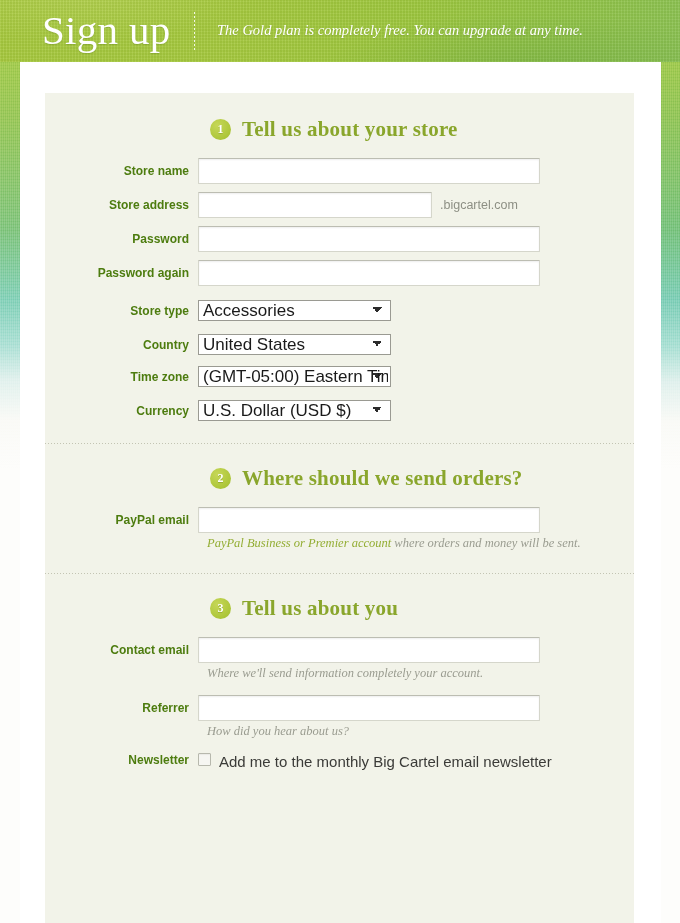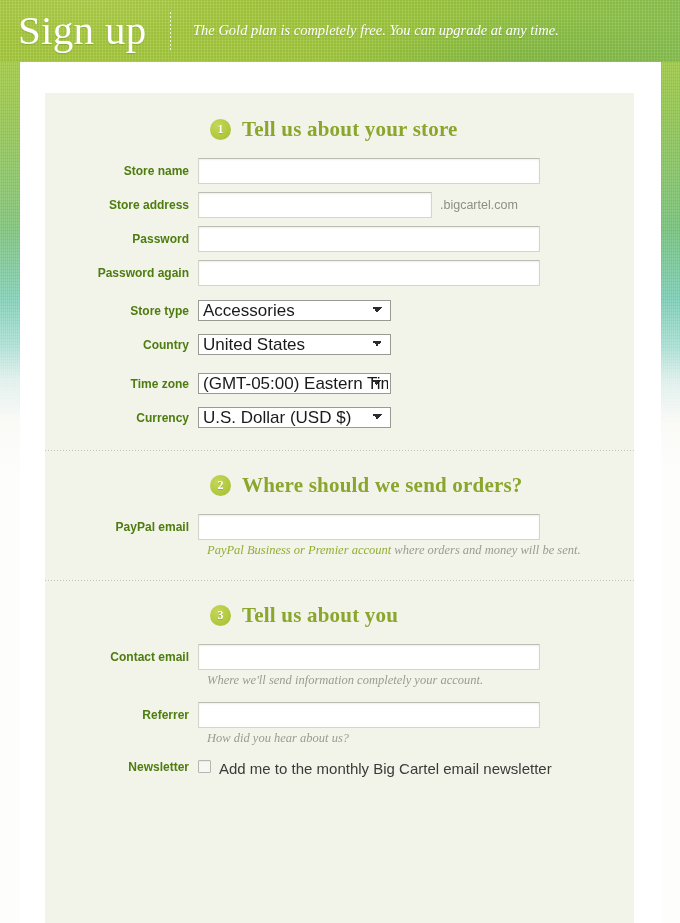--- a/index.html
+++ b/index.html
@@ -65,20 +65,21 @@
   .header {
     position: absolute;
     top: 0; left: 0;
     width: 680px;
     height: 62px;
     background:
       radial-gradient(ellipse 300px 90px at 78% 120%, rgba(90,160,70,0.35), rgba(90,160,70,0) 70%),
       radial-gradient(ellipse 240px 70px at 12% -10%, rgba(190,215,95,0.5), rgba(190,215,95,0) 70%),
       linear-gradient(103deg, #a8c93f 0%, #a6c93f 35%, #9ec73f 60%, #93c448 82%, #8cc254 100%);
     overflow: hidden;
+    padding-left: 24px;
   }
   .header-grain {
     position: absolute; inset: 0;
     background-image:
       repeating-linear-gradient(90deg, rgba(255,255,255,0.06) 0 1px, rgba(60,90,20,0.05) 1px 3px),
       repeating-linear-gradient(0deg,  rgba(255,255,255,0.05) 0 1px, rgba(60,90,20,0.04) 1px 3px);
   }
   .header-inner {
     position: relative;
     height: 62px;
@@ -338,21 +339,21 @@
         </select>
       </div>
 
       <div class="row" style="margin-top:13px">
         <div class="label">Country</div>
         <select class="field">
           <option>United States</option>
         </select>
       </div>
 
-      <div class="row" style="margin-top:18px">
+      <div class="row" style="margin-top:11px">
         <div class="label">Time zone</div>
         <select class="field">
           <option>(GMT-05:00) Eastern Time (US &amp; Canada)</option>
         </select>
       </div>
 
       <div class="row" style="margin-top:13px;margin-bottom:0">
         <div class="label">Currency</div>
         <select class="field">
           <option>U.S. Dollar (USD $)</option>

